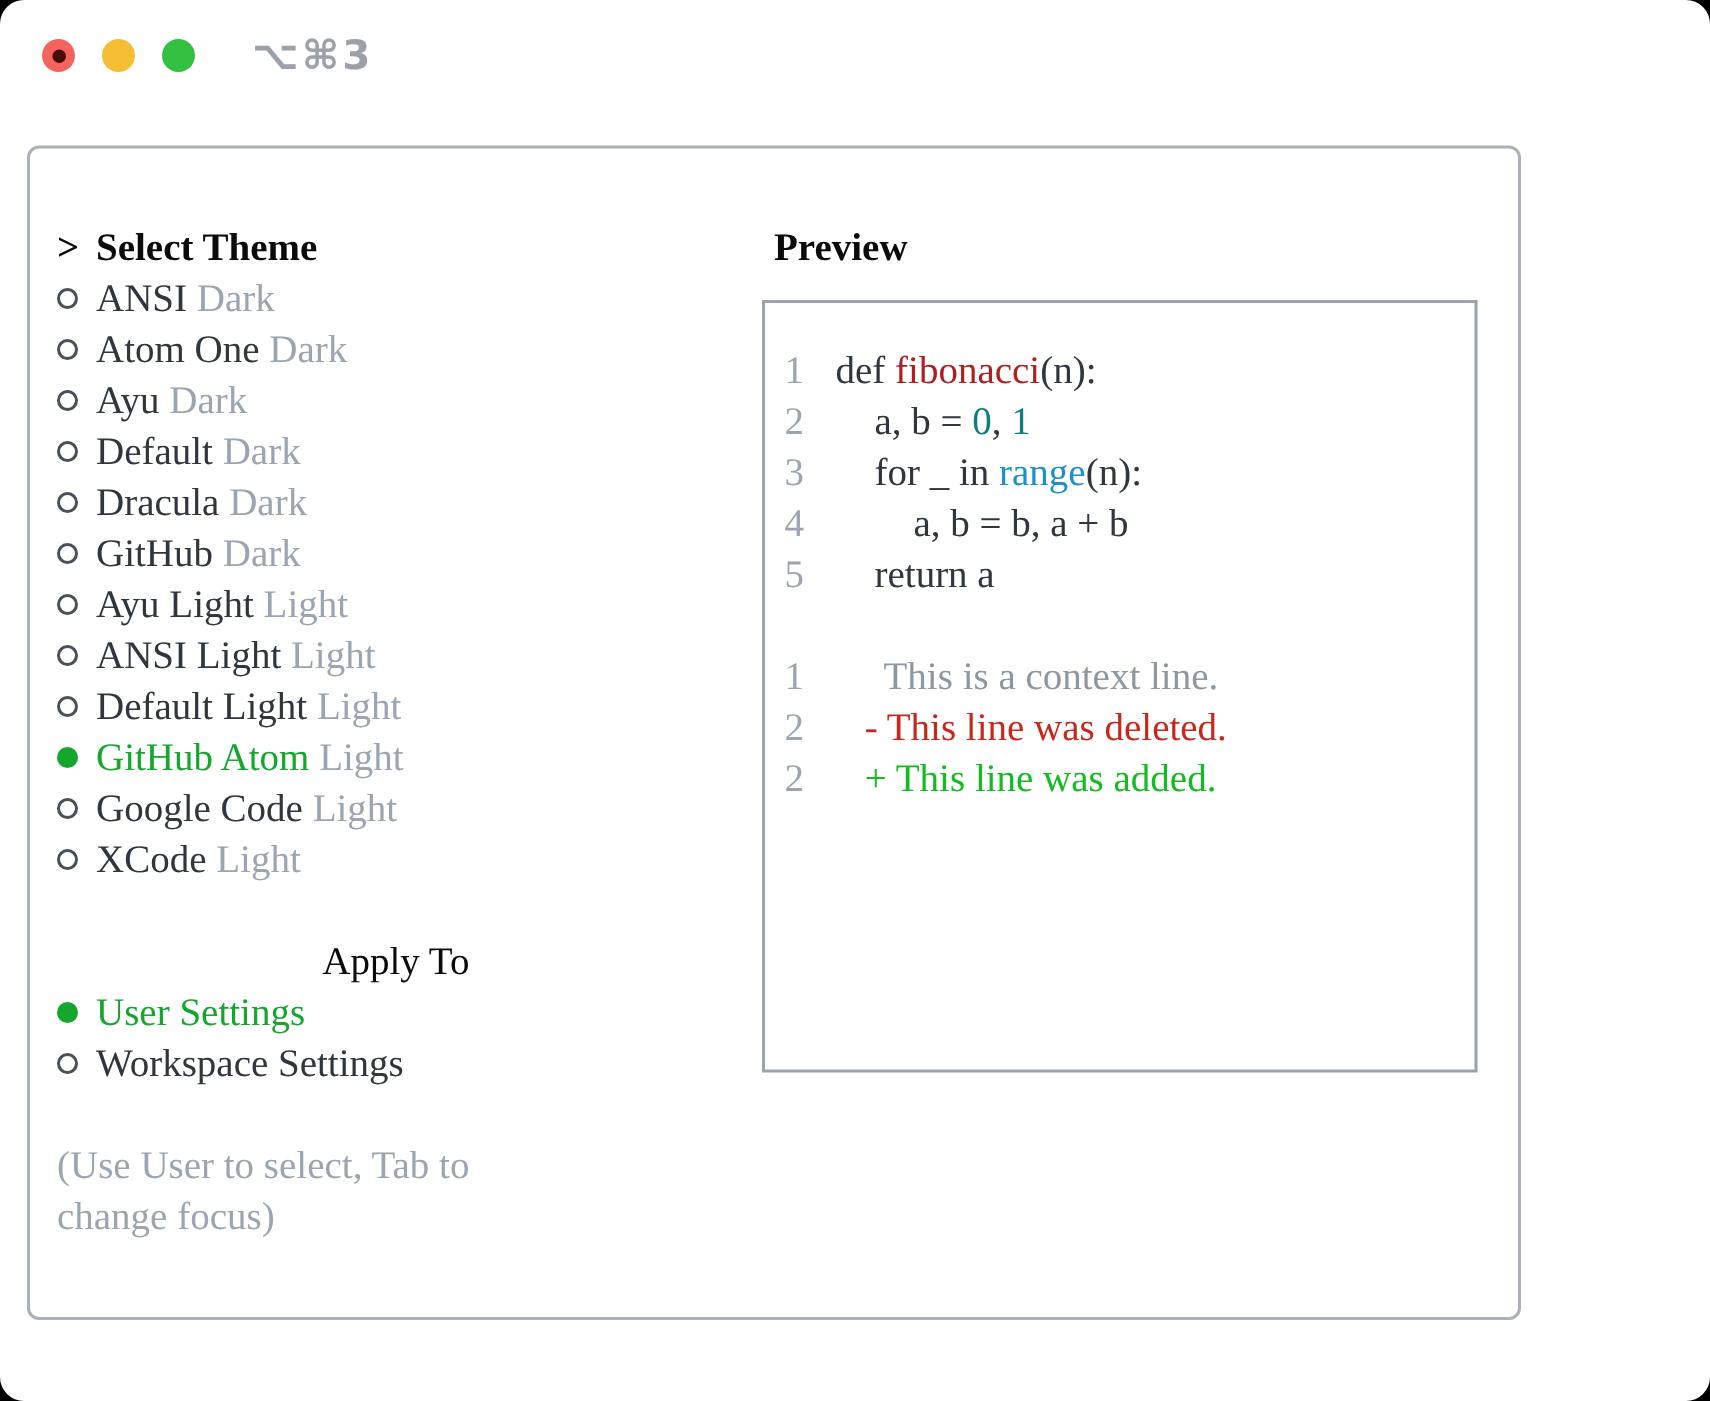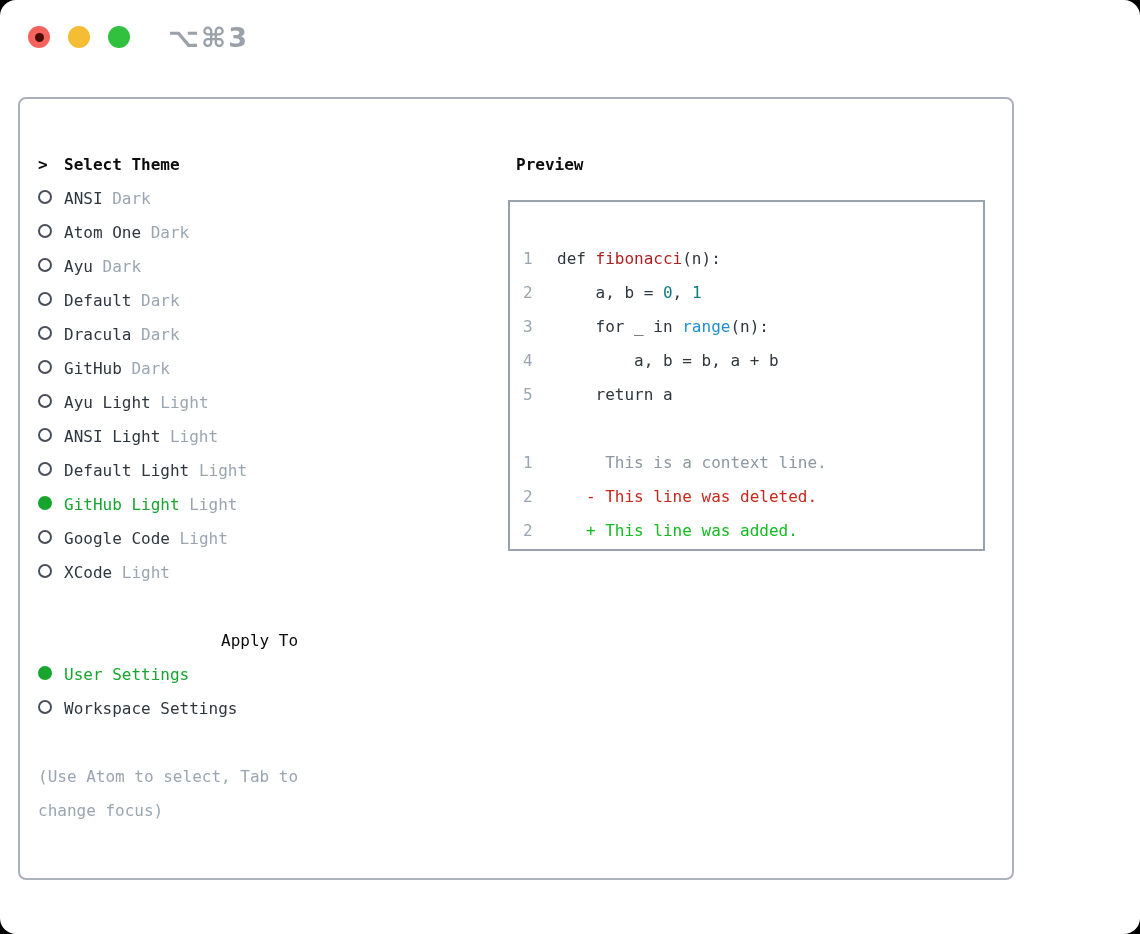--- a/index.html
+++ b/index.html
@@ -18,39 +18,39 @@
   .shortcut{
     position:absolute;left:168px;top:22px;font-size:27px;font-weight:600;
     color:var(--title-gray);font-family:"DejaVu Sans","Liberation Sans",sans-serif;letter-spacing:2px;
   }
   
   .panel{
     position:absolute;left:18px;top:97px;width:996px;height:783px;
     border:2px solid var(--panel-border);border-radius:8px;box-sizing:border-box;
   }
   
-  .row{height:34px;line-height:34px;font-size:16px;white-space:pre;color:var(--fg);}
+  .row{height:34px;line-height:34px;font-size:26px;white-space:pre;color:var(--fg);font-family:Liberation Serif, serif;}
   .hdr{font-weight:bold;color:var(--heading);}
   .marker{display:inline-block;width:26px;vertical-align:top;}
   .radio{
     display:inline-block;width:14px;height:14px;box-sizing:border-box;
     border:2px solid #49505a;border-radius:50%;vertical-align:middle;margin-bottom:5px;
   }
   .radio.on{border-color:var(--green);background:var(--green);}
   .sel{color:var(--green);}
   .tag{color:var(--muted);}
   .apply-hdr{color:var(--heading);text-align:right;}
   .help{color:var(--muted);}
   
   .left-col{position:absolute;left:38px;top:148px;}
   .preview-title{position:absolute;left:516px;top:148px;}
   .preview-box{
-    position:absolute;left:508px;top:200px;width:477px;height:351px;
+    position:absolute;left:508px;top:200px;width:477px;height:515px;
     border:2px solid var(--preview-border);box-sizing:border-box;
-    padding:40px 0 0 13px;overflow:hidden;
+    padding:28px 0 0 13px;overflow:hidden;
   }
   .num{display:inline-block;width:34px;color:var(--muted);}
   .t-fg{color:var(--fg);}
   .t-func{color:var(--t-func);}
   .t-num{color:var(--t-num);}
   .t-builtin{color:var(--t-builtin);margin-top:38px;}
   .t-context{color:var(--t-ctx);}
   .t-deleted{color:var(--t-del);}
   .t-added{color:var(--t-add);}
 </style>
@@ -75,33 +75,33 @@
     <div id="theme-list">
         <div class="row"><span class="marker"><span class="radio"></span></span><span>ANSI</span> <span class="tag">Dark</span></div>
         <div class="row"><span class="marker"><span class="radio"></span></span><span>Atom One</span> <span class="tag">Dark</span></div>
         <div class="row"><span class="marker"><span class="radio"></span></span><span>Ayu</span> <span class="tag">Dark</span></div>
         <div class="row"><span class="marker"><span class="radio"></span></span><span>Default</span> <span class="tag">Dark</span></div>
         <div class="row"><span class="marker"><span class="radio"></span></span><span>Dracula</span> <span class="tag">Dark</span></div>
         <div class="row"><span class="marker"><span class="radio"></span></span><span>GitHub</span> <span class="tag">Dark</span></div>
         <div class="row"><span class="marker"><span class="radio"></span></span><span>Ayu Light</span> <span class="tag">Light</span></div>
         <div class="row"><span class="marker"><span class="radio"></span></span><span>ANSI Light</span> <span class="tag">Light</span></div>
         <div class="row"><span class="marker"><span class="radio"></span></span><span>Default Light</span> <span class="tag">Light</span></div>
-        <div class="row"><span class="marker"><span class="radio on"></span></span><span class="sel">GitHub Light</span> <span class="tag">Light</span></div>
+        <div class="row"><span class="marker"><span class="radio on"></span></span><span class="sel">GitHub Atom</span> <span class="tag">Light</span></div>
         <div class="row"><span class="marker"><span class="radio"></span></span><span>Google Code</span> <span class="tag">Light</span></div>
         <div class="row"><span class="marker"><span class="radio"></span></span><span>XCode</span> <span class="tag">Light</span></div>
       </div>
     <div class="row"></div>
     <div class="row apply-hdr"><span class="marker"></span><span>Apply To</span></div>
     <div id="apply-list">
         <div class="row"><span class="marker"><span class="radio on"></span></span><span class="sel">User Settings</span></div>
         <div class="row"><span class="marker"><span class="radio"></span></span><span>Workspace Settings</span></div>
       </div>
     <div class="row"></div>
     <div id="help-lines">
-        <div class="row help">(Use Atom to select, Tab to</div>
+        <div class="row help">(Use User to select, Tab to</div>
         <div class="row help">change focus)</div>
       </div>
   </div>
 
   <div class="row hdr preview-title">Preview</div>
 
   <div class="preview-box">
     <div id="code-lines">
         <div class="row"><span class="num">1</span><span class="t-fg">def </span><span class="t-func">fibonacci</span><span class="t-fg">(n):</span></div>
         <div class="row"><span class="num">2</span><span class="t-fg">    a, b = </span><span class="t-num">0</span><span class="t-fg">, </span><span class="t-num">1</span></div>

